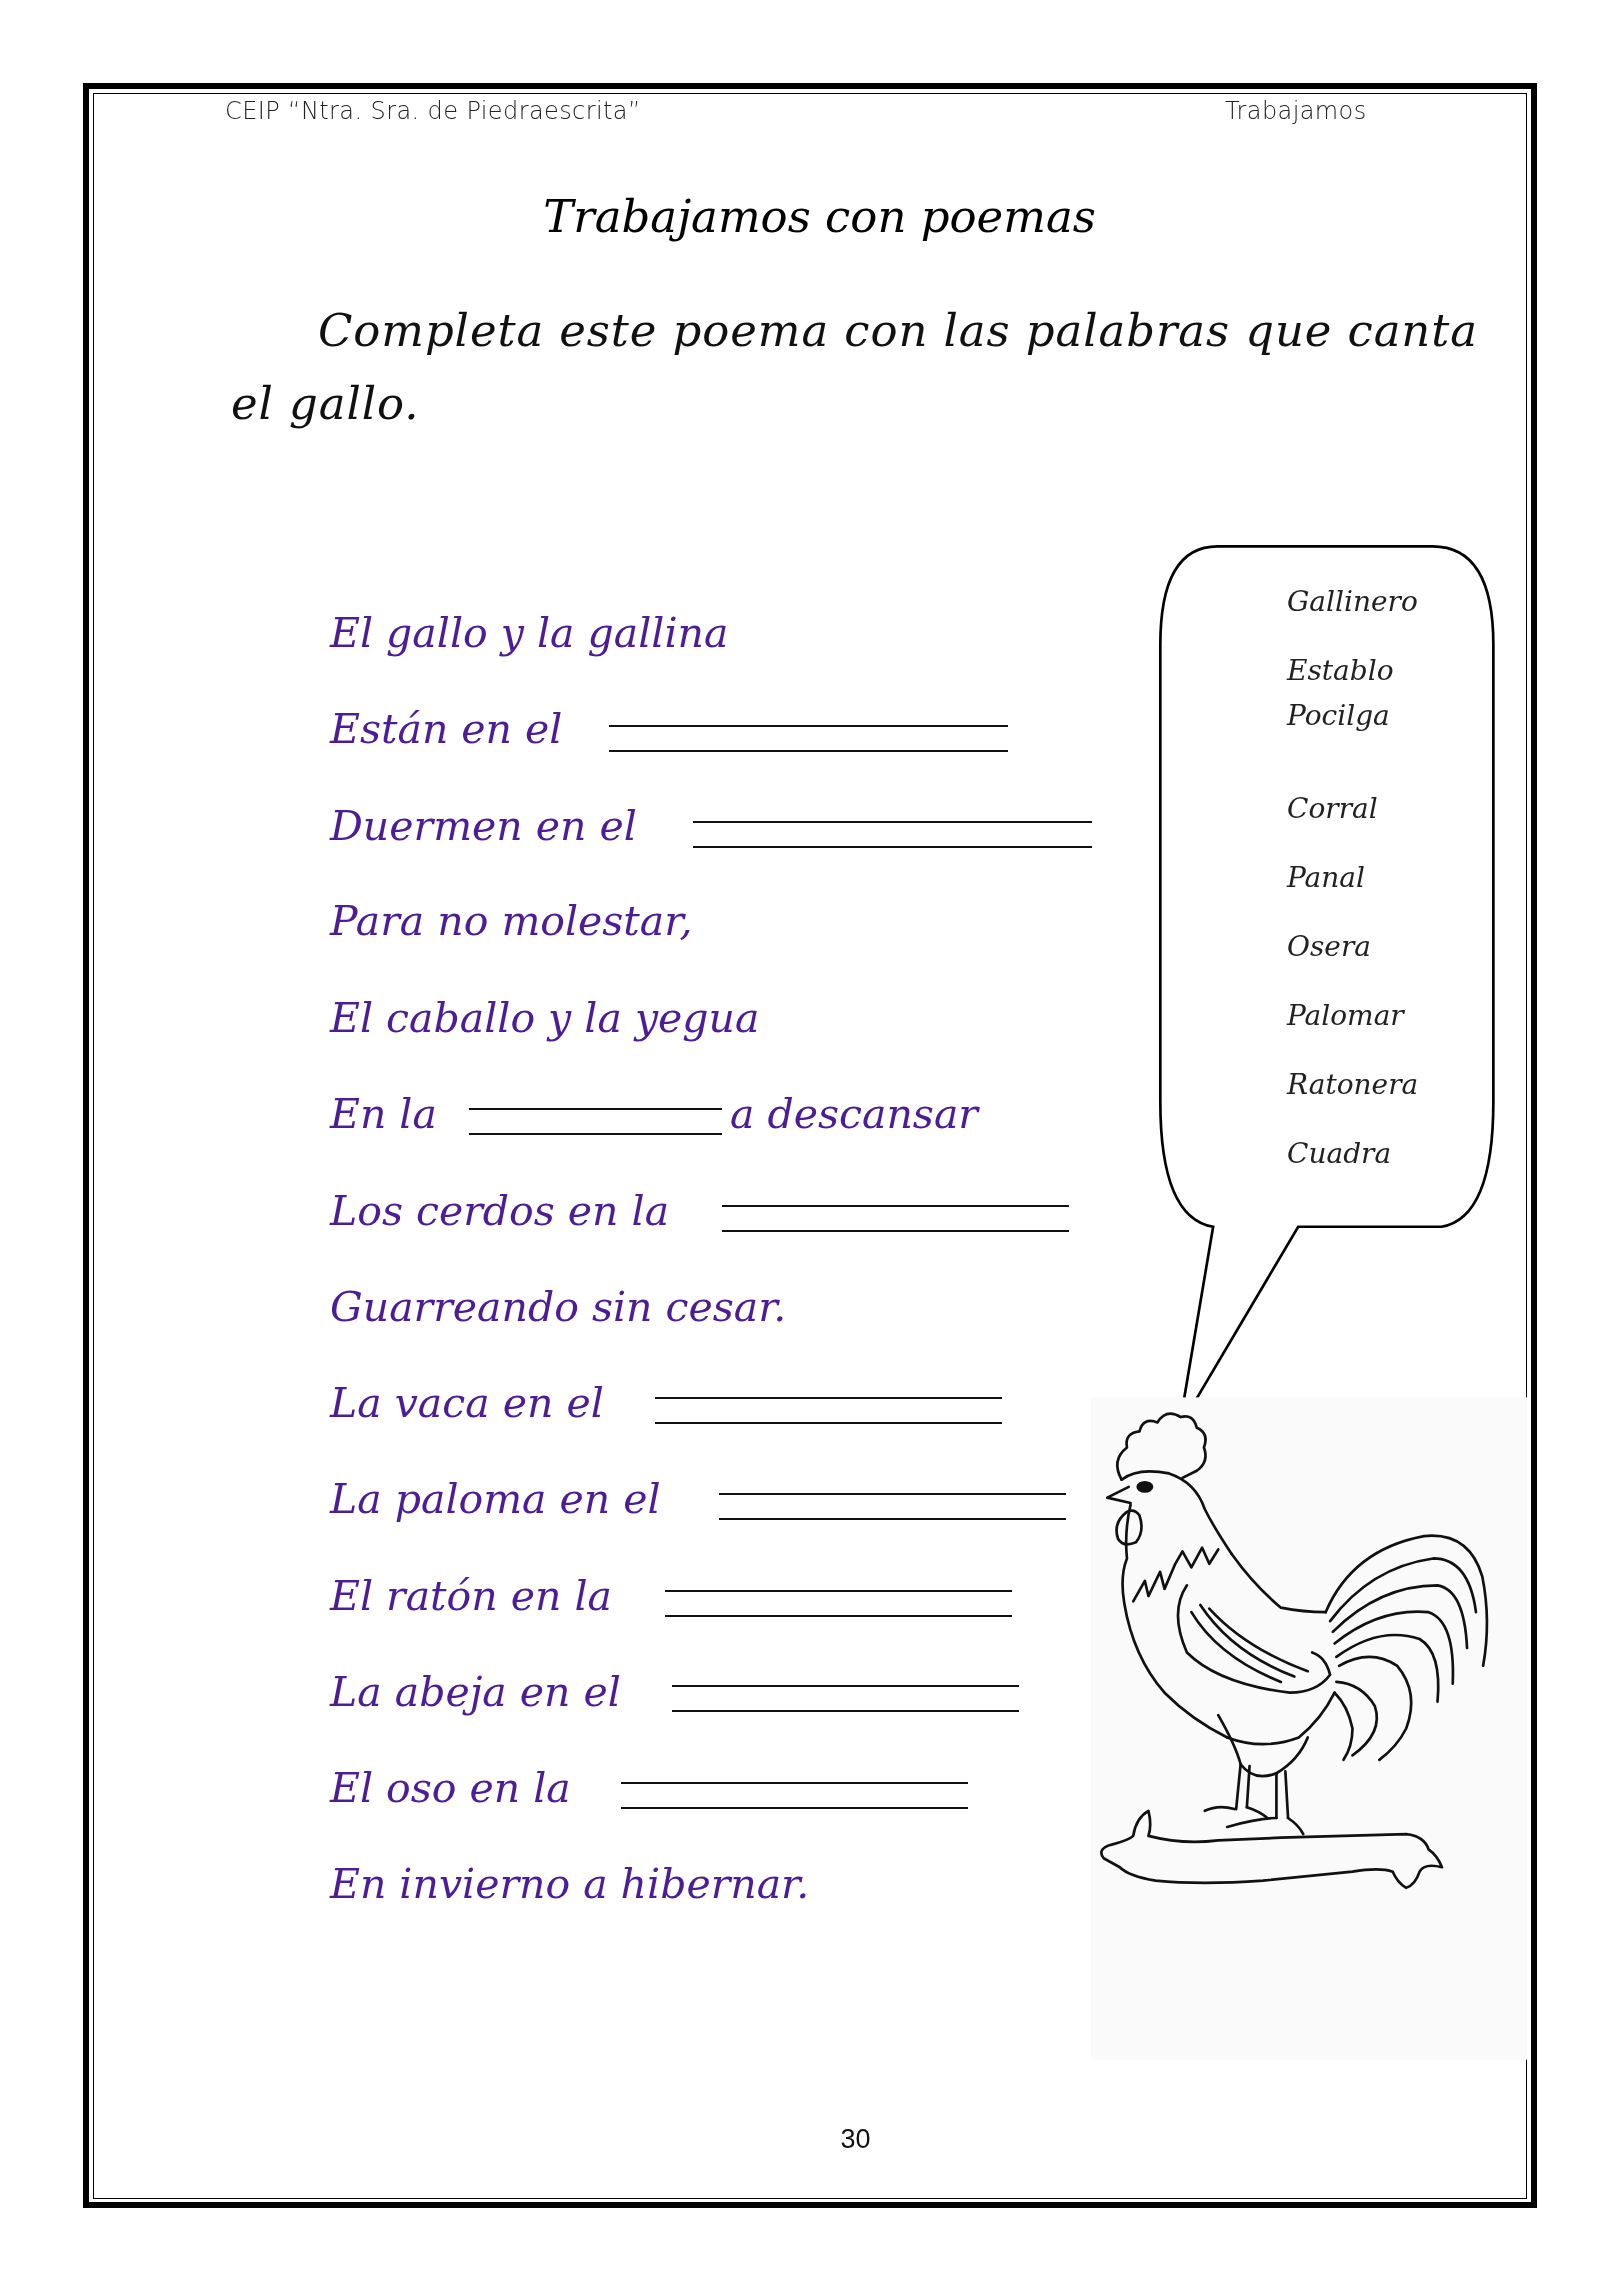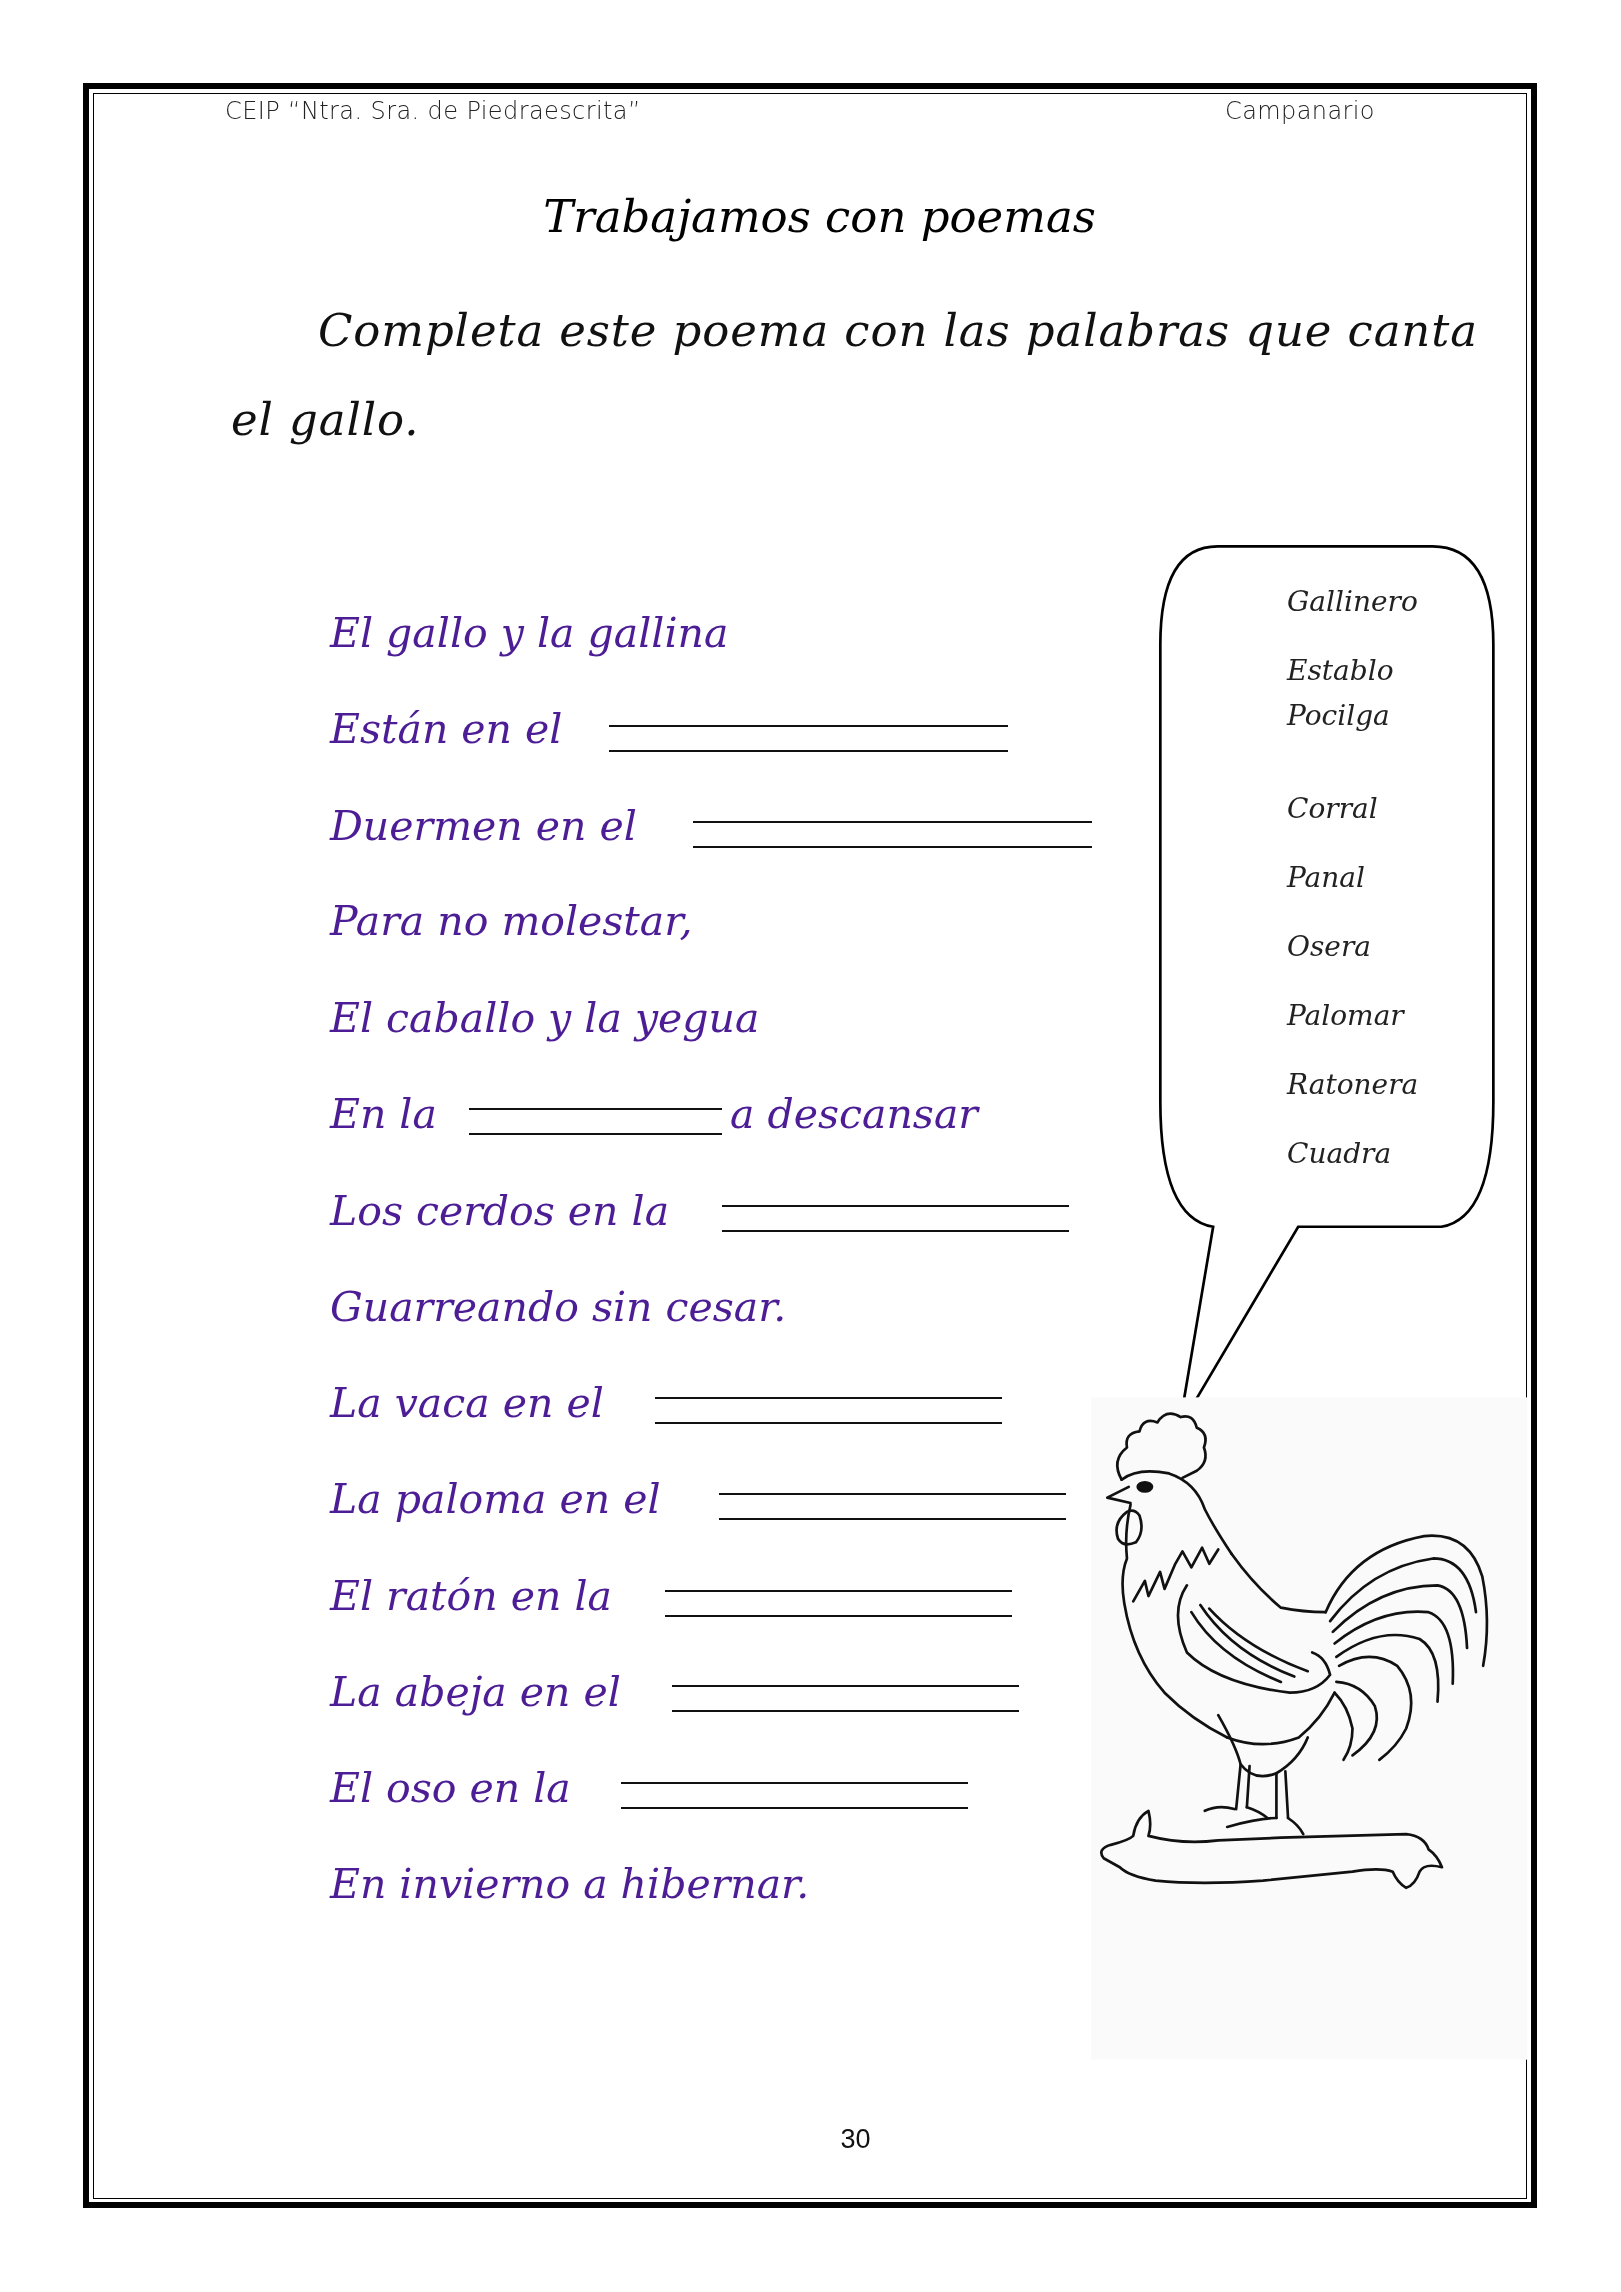--- a/index.html
+++ b/index.html
@@ -24,26 +24,26 @@
                    font-style: italic; font-size: 28px; color: #222; white-space: nowrap; line-height: 1; }
     .page-number { font-family: "Liberation Sans", sans-serif; font-size: 27px; color: #111; }
   </style>
 </head>
 <body>
 
 <div class="border-outer"></div>
 <div class="border-inner"></div>
 
 <div class="abs header-text" style="left:225px; top:97px;">CEIP “Ntra. Sra. de Piedraescrita”</div>
-<div class="abs header-text" style="left:1225px; top:97px;">Campanario</div>
+<div class="abs header-text" style="left:1225px; top:97px;">Trabajamos</div>
 
 <div class="abs title" style="left:0; width:1621px; text-align:center; top:190px; padding-left:18px; box-sizing:border-box;">Trabajamos con poemas</div>
 
 <div class="abs instr" style="left:318px; top:304px;text-align:center;">Completa este poema con las palabras que canta</div>
-<div class="abs instr" style="left:231px; top:377px;margin-top:16px;">el gallo.</div>
+<div class="abs instr" style="left:231px; top:377px;">el gallo.</div>
 
 <div class="poem-line" style="top:600px;">
     <span class="poem-text">El gallo y la gallina</span>
   </div>
 
 <div class="poem-line" style="top:696px;">
     <span class="poem-text">Están en el</span>
   </div>
 <div class="blank" style="left:609px; width:399px; top:725px;"></div>
 

